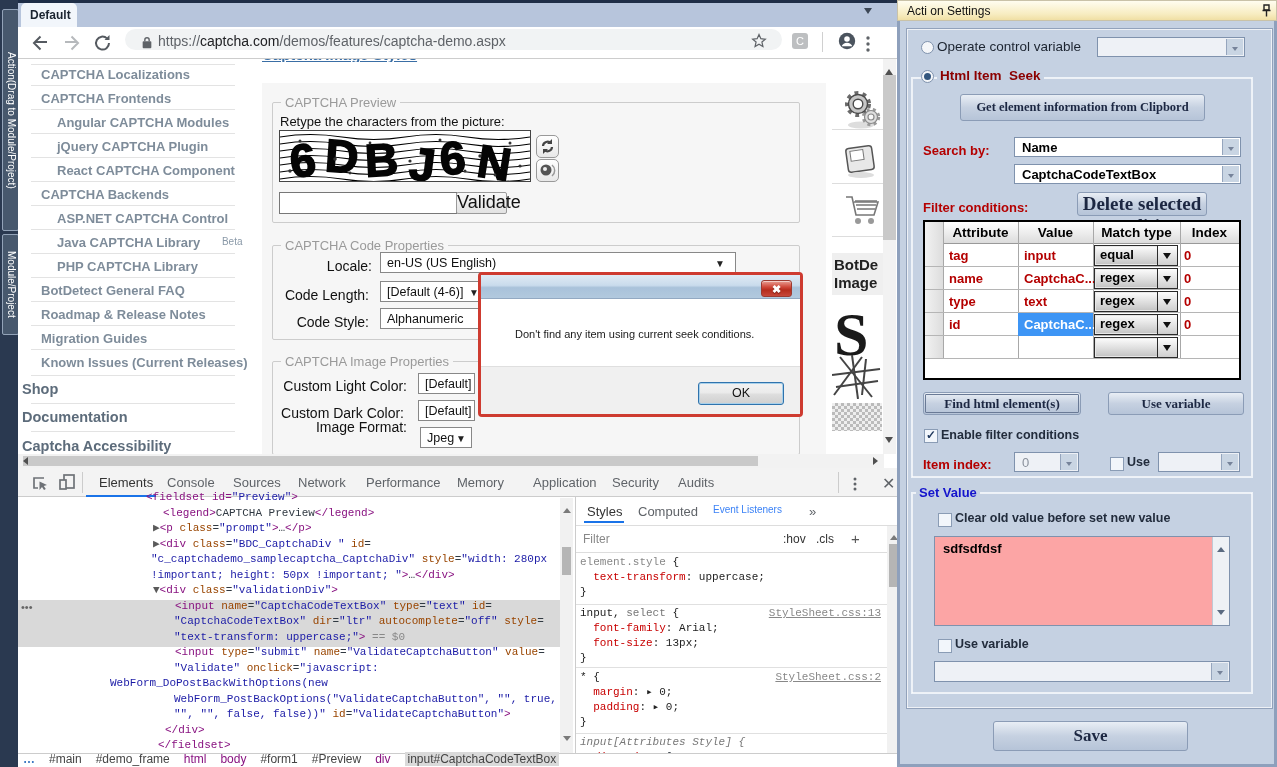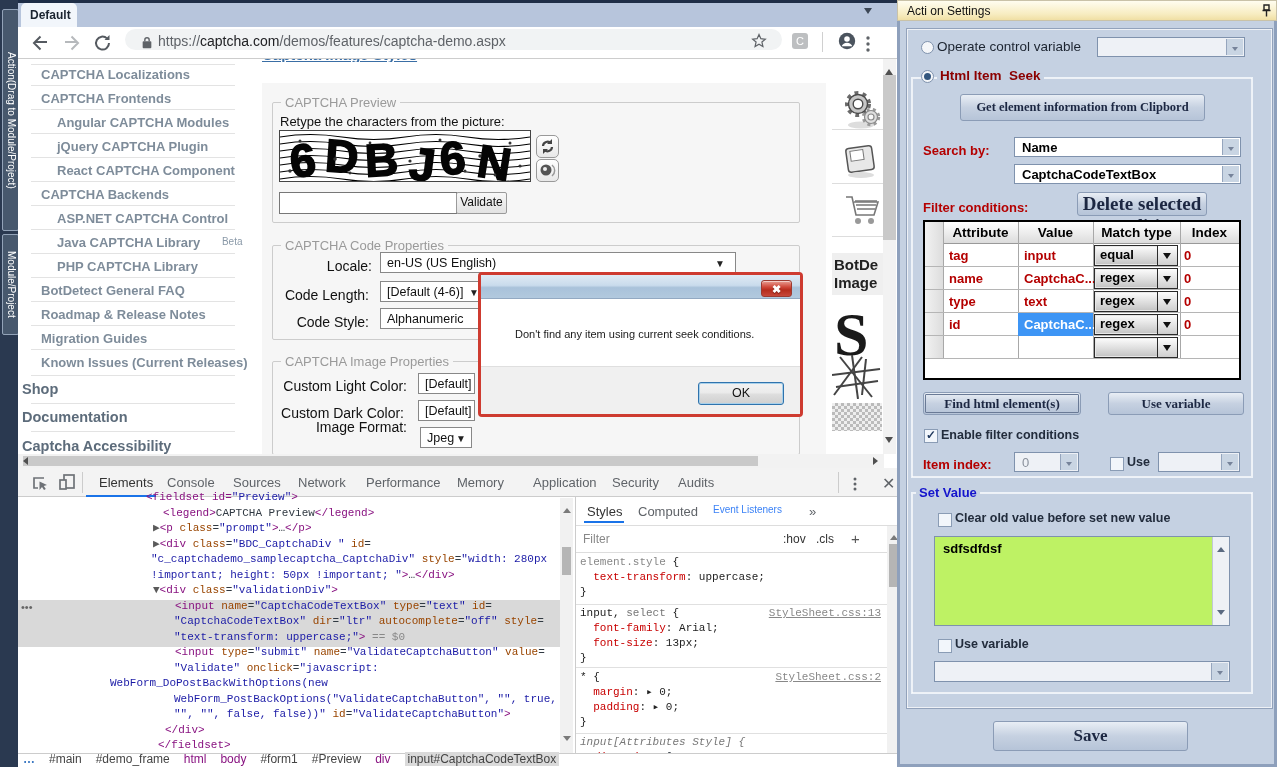--- a/index.html
+++ b/index.html
@@ -197,21 +197,21 @@
           <path d="M15 3v5h-5z" fill="#444"></path>
           <path d="M15 11a4.5 4.5 0 0 1-8 2.6" fill="none" stroke="#444" stroke-width="2.2"></path>
           <path d="M6 18v-5h5z" fill="#444"></path>
         </svg></div>
     <div class="abs cicon" style="left:518px;top:100px;"><svg width="21" height="21" viewBox="0 0 21 21">
           <circle cx="9" cy="10" r="5.5" fill="#555"></circle>
           <circle cx="8" cy="9" r="2" fill="#eee"></circle>
           <path d="M15 5a7 7 0 0 1 0 11" fill="none" stroke="#999" stroke-width="1.5"></path>
         </svg></div>
     <input class="abs" style="left: 261px; top: 133px; width: 172px; height: 18px; border: 1px solid rgb(119, 119, 119); background: rgb(255, 255, 255);">
-    <div class="abs" style="left:438px;top:133px;width:49px;height:20px;background:linear-gradient(#f8f8f8,#e2e2e2);border:1px solid #9a9a9a;border-radius:2px;font-size:12px;color:#111;text-align:center;line-height:19px;">Validate</div>
+    <div class="abs" style="left:438px;top:133px;width:49px;height:20px;background:linear-gradient(#f8f8f8,#e2e2e2);border:1px solid #9a9a9a;border-radius:2px;font-size:18px;color:#111;text-align:center;line-height:19px;">Validate</div>
     <fieldset style="left:254px;top:179px;width:528px;height:102px;background:#f6f6f6;">
       <legend>CAPTCHA Code Properties</legend>
     </fieldset>
     <div class="abs flab" style="left:194px;top:199px;">Locale:</div>
     <div class="abs fsel" style="left:362px;top:193px;width:356px;">en-US (US English)<span class="dar">▼</span></div>
     <div class="abs flab" style="left:191px;top:228px;">Code Length:</div>
     <div class="abs fsel" style="left:362px;top:222px;width:110px;">[Default (4-6)]<span class="dar">▼</span></div>
     <div class="abs flab" style="left:191px;top:255px;">Code Style:</div>
     <div class="abs fsel" style="left:362px;top:249px;width:118px;">Alphanumeric<span class="dar">▼</span></div>
     <fieldset style="left:254px;top:295px;width:528px;height:101px;background:#f6f6f6;">
@@ -453,21 +453,21 @@
   <div class="cb abs" style="left:1110px;top:457px;"></div>
   <div class="abs plab" style="left:1127px;top:455px;">Use</div>
   <div class="combo dis abs" style="left:1158px;top:452px;width:82px;height:20px;">
       <span class="ar"></span>
     </div>
 
   <div class="grp" style="left:911px;top:492px;width:340px;height:200px;"></div>
   <div class="abs" style="left:916px;top:485px;font-size:13px;font-weight:bold;color:#1414cc;background:#c5d1e2;padding:0 3px;">Set Value</div>
   <div class="cb abs" style="left:938px;top:513px;"></div>
   <div class="abs plab" style="left:955px;top:511px;">Clear old value before set new value</div>
-  <div class="abs" style="left:934px;top:536px;width:296px;height:90px;background:#bef264;border:1px solid #7f92ad;box-sizing:border-box;">
+  <div class="abs" style="left:934px;top:536px;width:296px;height:90px;background:#fca5a5;border:1px solid #7f92ad;box-sizing:border-box;">
     <div style="position:absolute;left:8px;top:4px;font-size:13px;font-weight:bold;color:#000;">sdfsdfdsf</div>
     <div style="position:absolute;right:0;top:0;bottom:0;width:16px;background:#eef1f5;border-left:1px solid #c0c8d4;">
       <div style="position:absolute;left:4px;top:6px;border:4px solid transparent;border-bottom:5px solid #5a6a80;"></div>
       <div style="position:absolute;left:4px;bottom:6px;border:4px solid transparent;border-top:5px solid #5a6a80;"></div>
     </div>
   </div>
   <div class="cb abs" style="left:938px;top:639px;"></div>
   <div class="abs plab" style="left:955px;top:637px;">Use variable</div>
   <div class="combo dis abs" style="left:934px;top:661px;width:296px;height:21px;">
       <span class="ar"></span>

